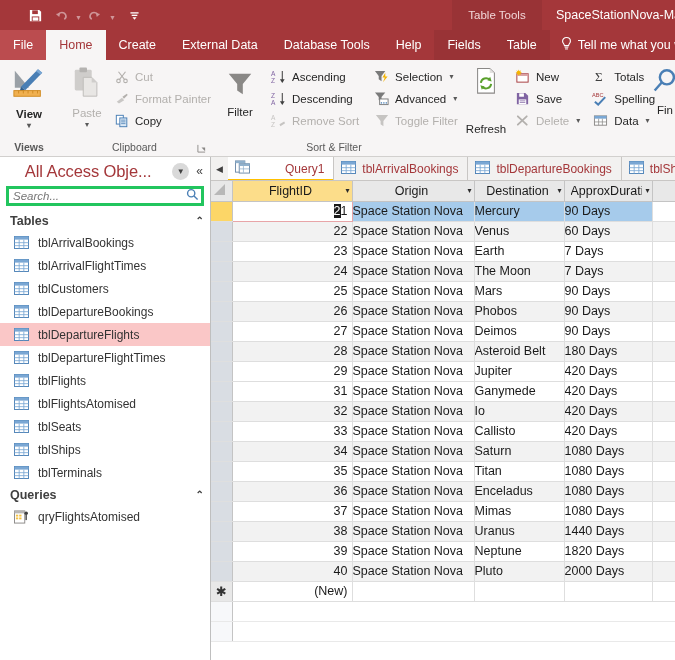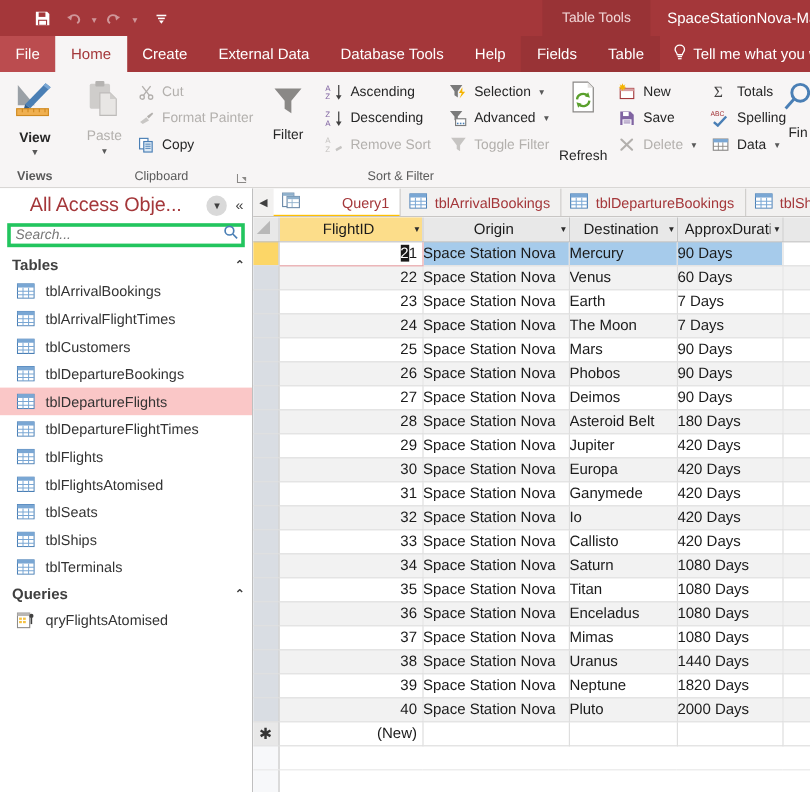--- a/index.html
+++ b/index.html
@@ -1003,28 +1003,20 @@
           <tr class="row">
             <td class="rowsel"></td>
             <td class="cell num">29</td>
             <td class="cell">Space Station Nova</td>
             <td class="cell">Jupiter</td>
             <td class="cell">420 Days</td>
             <td class="cell pad"></td>
           </tr>
           <tr class="row">
             <td class="rowsel"></td>
-            <td class="cell num alt">30</td>
-            <td class="cell alt">Space Station Nova</td>
-            <td class="cell alt">Europa</td>
-            <td class="cell alt">420 Days</td>
-            <td class="cell pad alt"></td>
-          </tr>
-          <tr class="row">
-            <td class="rowsel"></td>
             <td class="cell num">31</td>
             <td class="cell">Space Station Nova</td>
             <td class="cell">Ganymede</td>
             <td class="cell">420 Days</td>
             <td class="cell pad"></td>
           </tr>
           <tr class="row">
             <td class="rowsel"></td>
             <td class="cell num alt">32</td>
             <td class="cell alt">Space Station Nova</td>

